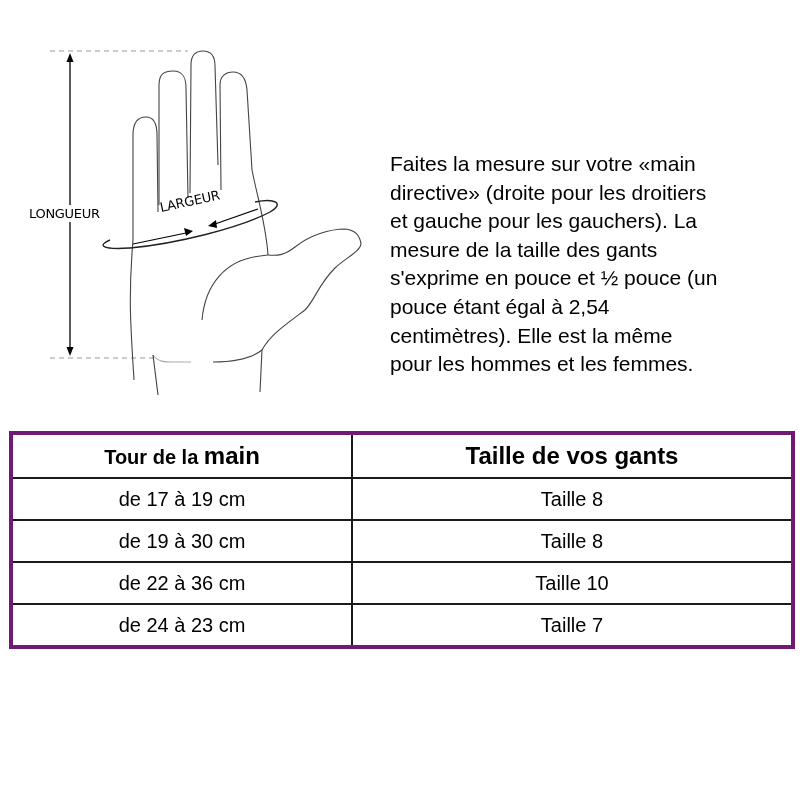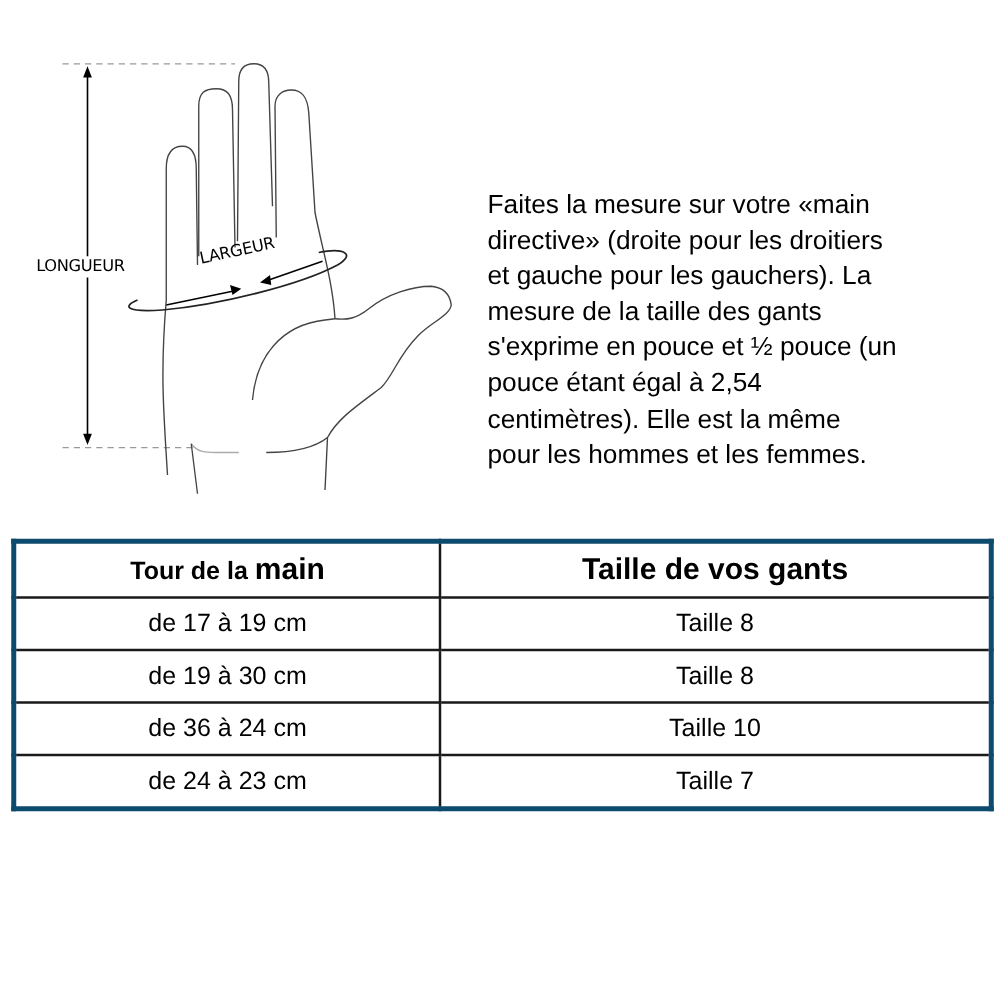--- a/index.html
+++ b/index.html
@@ -9,21 +9,21 @@
   .diagram svg { position: absolute; left: 0; top: 0; }
   .lbl-longueur { position: absolute; left: 29px; top: 181px; font-size: 13px;
                   font-family: "DejaVu Sans", sans-serif; background: #fff;
                   padding: 1px 0; letter-spacing: -0.3px; margin-top: 24px; }
   .lbl-largeur { position: absolute; left: 160px; top: 200px; font-size: 13px;
                  font-family: "DejaVu Sans", sans-serif; transform: rotate(-12deg);
                  transform-origin: left center; letter-spacing: -0.2px; }
   .desc { position: absolute; left: 390px; top: 150px; width: 420px;
           font-size: 21px; line-height: 28.6px; white-space: pre-line; }
   .size-table { position: absolute; left: 9px; top: 431px; width: 786px;
-                border-collapse: collapse; border: 4px solid #0c4a6e; }
+                border-collapse: collapse; border: 4px solid #701a75; }
   .size-table td, .size-table th { border: 2px solid #1a1a1a; text-align: center;
                 padding: 0; }
   .size-table th { height: 42px; font-weight: bold; }
   .size-table td { height: 40px; font-size: 20px; }
   .col1 { width: 338px; }
   .th-small { font-size: 20px; }
   .th-big { font-size: 24px; }
   .th2 { font-size: 24px; margin-left: 37px; }
 </style>
 </head>
@@ -85,21 +85,21 @@
   </tr>
   <tr>
     <td>de 17 à 19 cm</td>
     <td>Taille 8</td>
   </tr>
   <tr>
     <td>de 19 à 30 cm</td>
     <td>Taille 8</td>
   </tr>
   <tr>
-    <td>de 36 à 24 cm</td>
+    <td>de 22 à 36 cm</td>
     <td>Taille 10</td>
   </tr>
   <tr>
     <td>de 24 à 23 cm</td>
     <td>Taille 7</td>
   </tr>
 </tbody>
   </table>
 
 </body></html>

